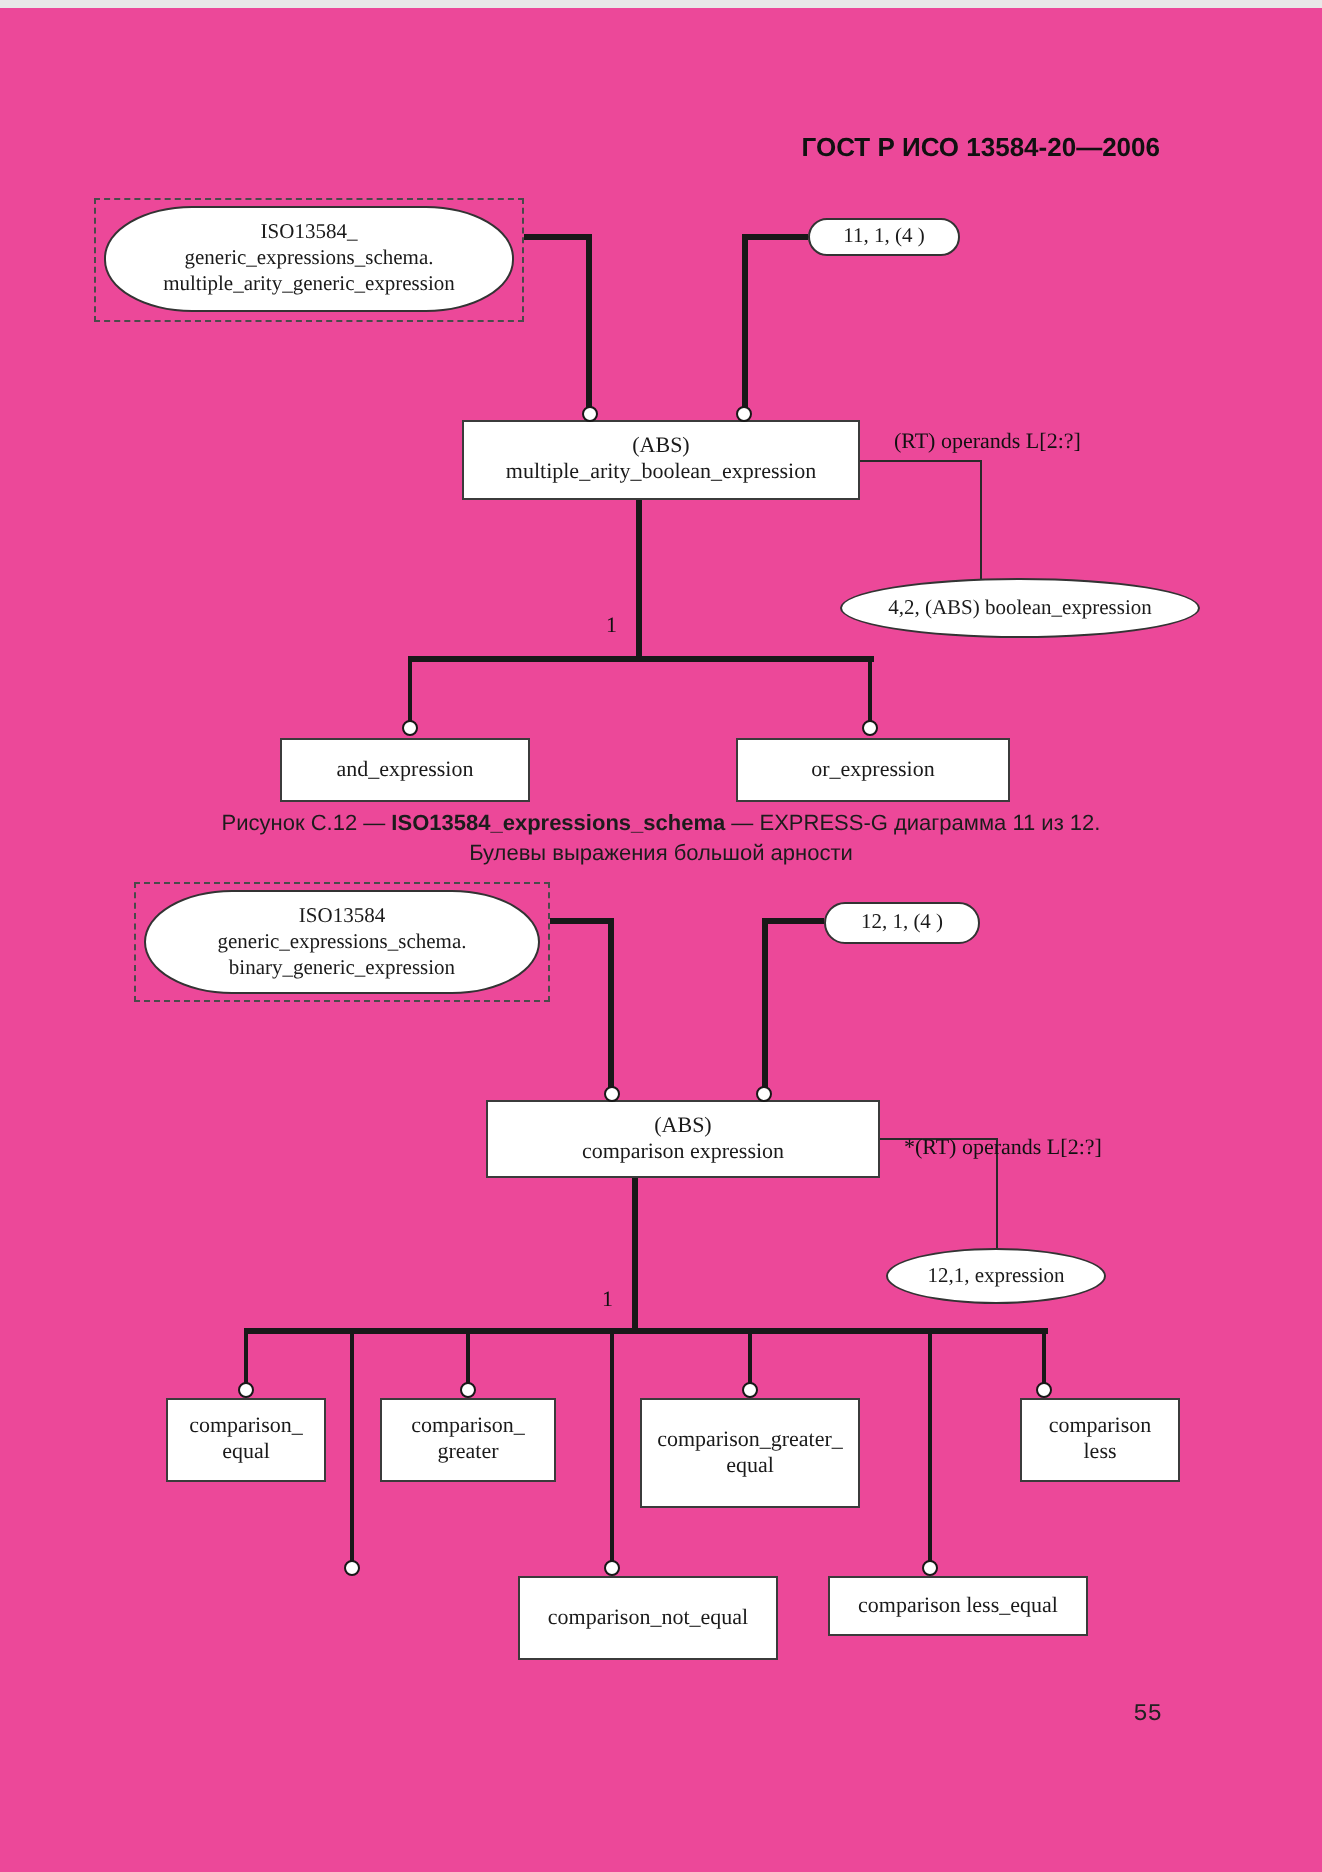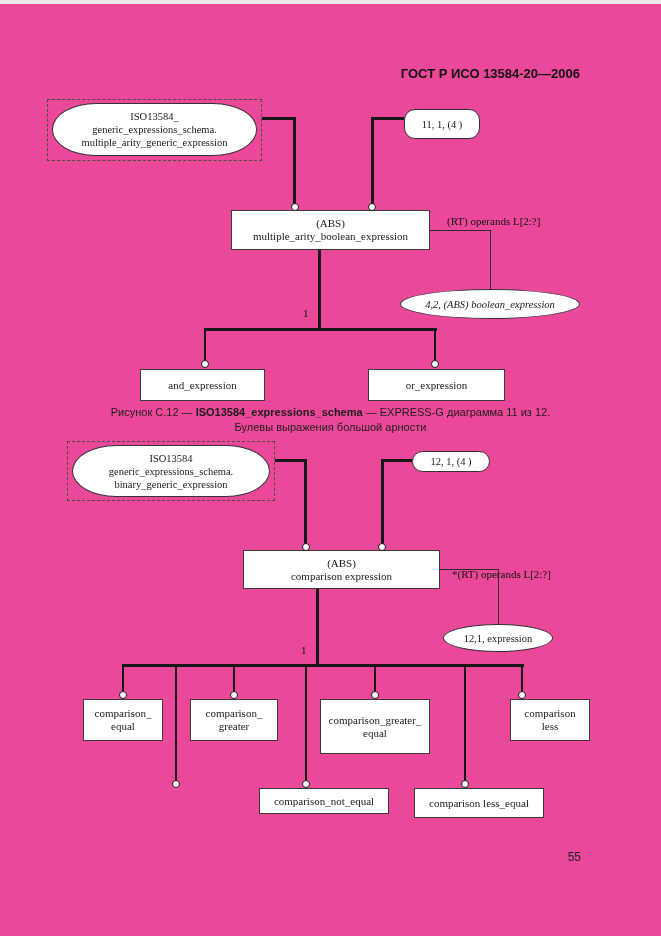--- a/index.html
+++ b/index.html
@@ -8,21 +8,21 @@
     font-family:"Liberation Serif",serif;color:#1a1a1a;overflow:hidden;
     margin:4px auto;
   }
   
   .doc-header{
     position:absolute;top:62px;right:81px;
     font-family:"Liberation Sans",sans-serif;font-weight:bold;font-size:13px;color:#111;
   }
   .page-num{
     position:absolute;top:846px;right:80px;
-    font-family:Liberation Sans, sans-serif;font-size:12px;color:#222;
+    font-family:Liberation Mono, monospace;font-size:12px;color:#222;
   }
   
   .hline,.vline{position:absolute;background:#181818;}
   .thin{background:#2a2a2a;}
   .circle{
     position:absolute;width:8px;height:8px;border:1.5px solid #181818;
     border-radius:50%;background:#ffffff;box-sizing:border-box;z-index:4;
   }
   .ebox{
     position:absolute;border:1.3px solid #3b3b3b;background:#fff;
@@ -55,41 +55,41 @@
 
   <div class="doc-header">ГОСТ Р ИСО 13584-20—2006</div>
 
   <div class="dashed-frame" style="left:47px;top:95px;width:215px;height:62px;"></div>
   <div class="oval schema-oval" style="left:52px;top:99px;width:205px;height:53px;">
     <span>ISO13584_</span>
     <span>generic_expressions_schema.</span>
     <span>multiple_arity_generic_expression</span>
   </div>
 
-  <div class="oval pageref" style="left:404px;top:105px;width:76px;height:30px;">
+  <div class="oval pageref" style="left:404px;top:105px;width:76px;height:19px;">
     <span>11, 1, (4 )</span>
   </div>
 
   <div class="hline" style="left:262px;top:113px;width:33px;height:3px;"></div>
   <div class="vline" style="left:293px;top:113px;width:3px;height:88px;"></div>
   <div class="circle" style="left:291px;top:199px;"></div>
 
   <div class="hline" style="left:372px;top:113px;width:32px;height:3px;"></div>
   <div class="vline" style="left:371px;top:113px;width:3px;height:88px;"></div>
   <div class="circle" style="left:368px;top:199px;"></div>
 
   <div class="ebox" style="left:231px;top:206px;width:199px;height:40px;">
     <span>(ABS)</span>
     <span>multiple_arity_boolean_expression</span>
   </div>
 
   <div class="attr-label" style="left:447px;top:211px;">(RT) operands L[2:?]</div>
   <div class="hline thin" style="left:430px;top:226px;width:60px;height:1px;"></div>
   <div class="vline thin" style="left:490px;top:226px;width:1px;height:60px;"></div>
-  <div class="oval target-oval" style="left:400px;top:285px;width:180px;height:30px;font-style:italic;">
+  <div class="oval target-oval" style="left:420px;top:285px;width:180px;height:30px;">
     <span>4,2, (ABS) boolean_expression</span>
   </div>
 
   <div class="vline" style="left:318px;top:246px;width:3px;height:80px;"></div>
   <div class="card" style="left:303px;top:303px;">1</div>
   <div class="hline" style="left:204px;top:324px;width:233px;height:3px;"></div>
 
   <div class="vline" style="left:204px;top:324px;width:2px;height:34px;"></div>
   <div class="circle" style="left:201px;top:356px;"></div>
   <div class="vline" style="left:434px;top:324px;width:2px;height:34px;"></div>
@@ -168,21 +168,21 @@
   </div>
   <div class="ebox" style="left:320px;top:695px;width:110px;height:55px;">
     <span>comparison_greater_</span>
     <span>equal</span>
   </div>
   <div class="ebox" style="left:510px;top:695px;width:80px;height:42px;">
     <span>comparison</span>
     <span>less</span>
   </div>
 
-  <div class="ebox" style="left:259px;top:784px;width:130px;height:26px;">
+  <div class="ebox" style="left:259px;top:784px;width:130px;height:42px;">
     <span>comparison_not_equal</span>
   </div>
   <div class="ebox" style="left:414px;top:784px;width:130px;height:30px;">
     <span>comparison less_equal</span>
   </div>
 
 
   <div class="page-num">55</div>
 
 </div>

